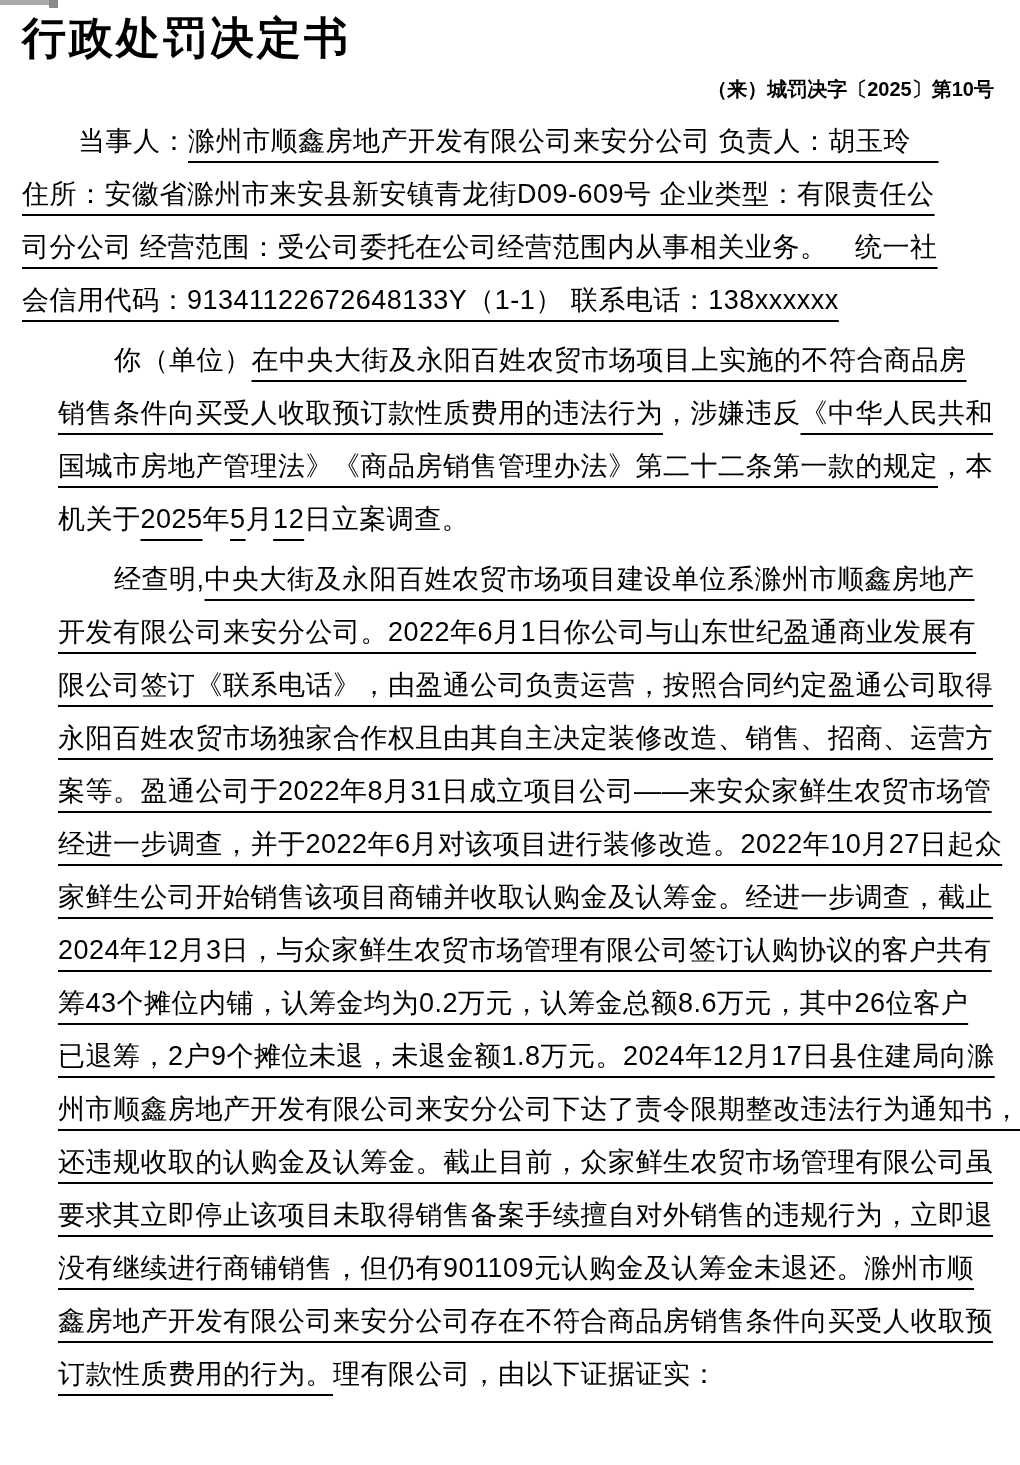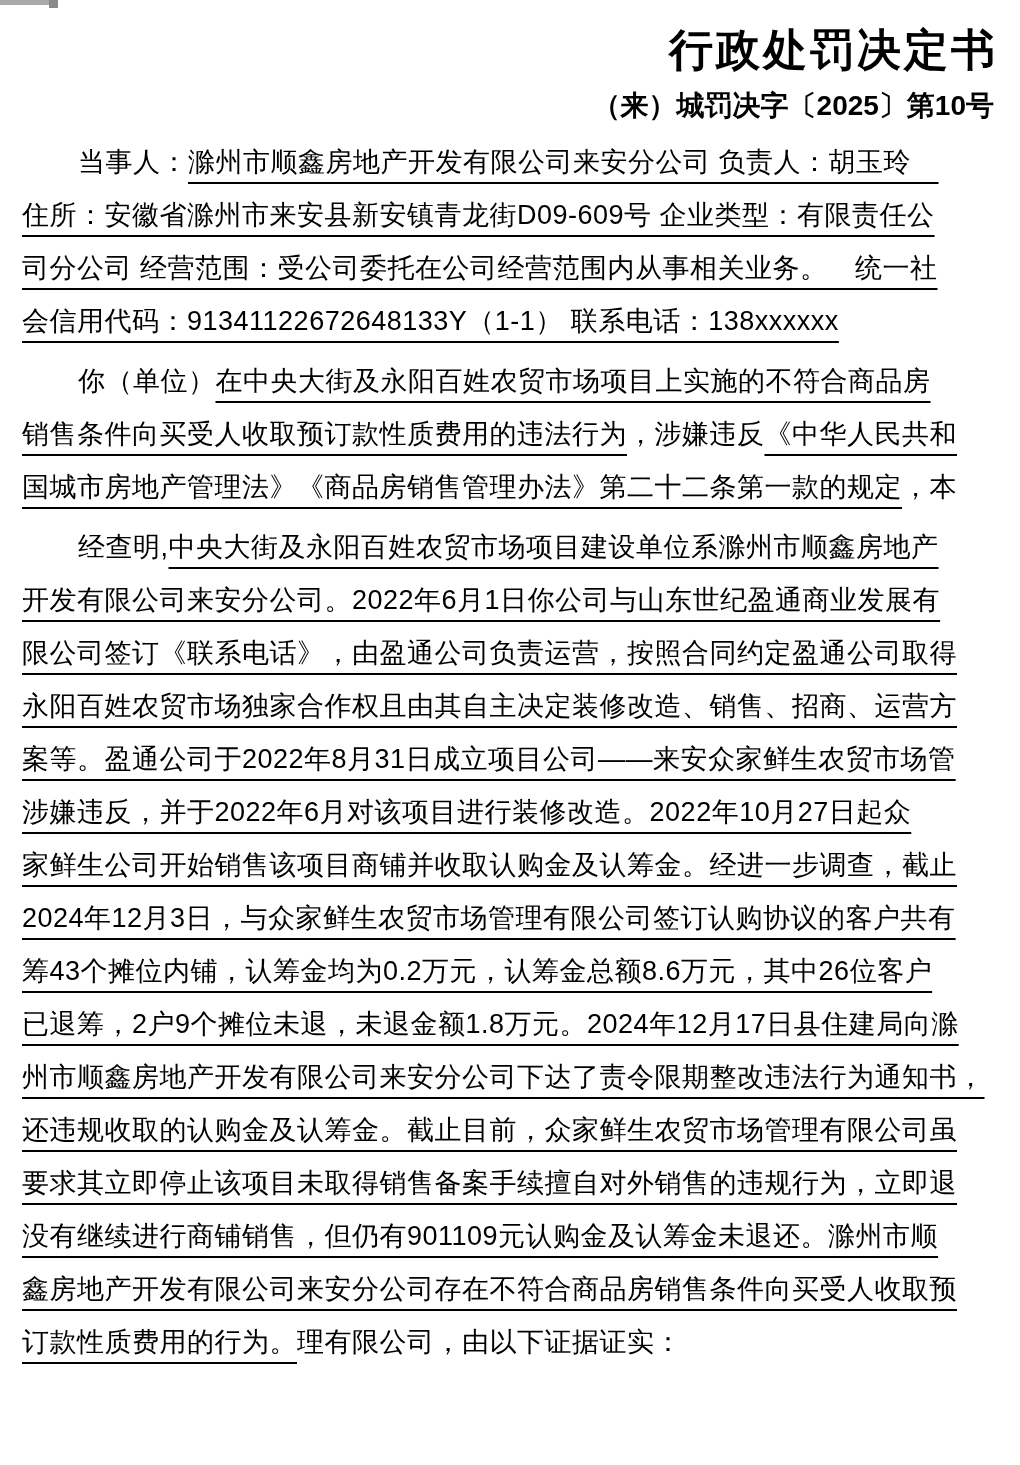--- a/index.html
+++ b/index.html
@@ -24,41 +24,41 @@
     width: 58px; height: 5px;
     background: #a9a9a9;
   }
   .corner-artifact .knob {
     position: absolute;
     right: 0; top: 0;
     width: 9px; height: 8px;
     background: #8a8a8a;
   }
   .doc-title {
-    padding-top: 24px;
+    padding-top: 12px;
     font-size: 44px;
     font-weight: 700;
-    text-align: right;
+    text-align: left;
     letter-spacing: 3px;
     line-height: 1.2;
   }
   .doc-number {
     margin-top: 12px;
-    font-size: 28px;
+    font-size: 20px;
     font-weight: 700;
     text-align: right;
     padding-right: 4px;
     line-height: 1.2;
   }
   .doc-body {
     margin-top: 14px;
     font-size: 27px;
     font-weight: 400;
   }
-  .para + .para { margin-top: 7px; }
+  .para + .para { margin-top: 7px; margin-left: 36px; }
   .line {
     line-height: 53px;
     height: 53px;
     white-space: pre;
     letter-spacing: 0.5px;
   }
   .line.indent { padding-left: 56px; }
   .seg-u {
     text-decoration: underline;
     text-decoration-thickness: 2px;
@@ -82,28 +82,29 @@
       <div class="para">
         <div class="line indent"><span class="seg">当事人：</span><span class="seg seg-u">滁州市顺鑫房地产开发有限公司来安分公司 负责人：胡玉玲　</span></div>
         <div class="line"><span class="seg seg-u">住所：安徽省滁州市来安县新安镇青龙街D09-609号 企业类型：有限责任公</span></div>
         <div class="line"><span class="seg seg-u">司分公司 经营范围：受公司委托在公司经营范围内从事相关业务。　统一社</span></div>
         <div class="line"><span class="seg seg-u">会信用代码：91341122672648133Y（1-1） 联系电话：138xxxxxx</span></div>
       </div>
       <div class="para">
         <div class="line indent"><span class="seg">你（单位）</span><span class="seg seg-u">在中央大街及永阳百姓农贸市场项目上实施的不符合商品房</span></div>
         <div class="line"><span class="seg seg-u">销售条件向买受人收取预订款性质费用的违法行为</span><span class="seg">，涉嫌违反</span><span class="seg seg-u">《中华人民共和</span></div>
         <div class="line"><span class="seg seg-u">国城市房地产管理法》《商品房销售管理办法》第二十二条第一款的规定</span><span class="seg">，本</span></div>
+        <div class="line"><span class="seg">机关于</span><span class="seg seg-u">2025</span><span class="seg">年</span><span class="seg seg-u">5</span><span class="seg">月</span><span class="seg seg-u">12</span><span class="seg">日立案调查。</span></div>
       </div>
       <div class="para">
         <div class="line indent"><span class="seg">经查明,</span><span class="seg seg-u">中央大街及永阳百姓农贸市场项目建设单位系滁州市顺鑫房地产</span></div>
         <div class="line"><span class="seg seg-u">开发有限公司来安分公司。2022年6月1日你公司与山东世纪盈通商业发展有</span></div>
         <div class="line"><span class="seg seg-u">限公司签订《联系电话》，由盈通公司负责运营，按照合同约定盈通公司取得</span></div>
         <div class="line"><span class="seg seg-u">永阳百姓农贸市场独家合作权且由其自主决定装修改造、销售、招商、运营方</span></div>
         <div class="line"><span class="seg seg-u">案等。盈通公司于2022年8月31日成立项目公司——来安众家鲜生农贸市场管</span></div>
-        <div class="line"><span class="seg seg-u">涉嫌违反，并于2022年6月对该项目进行装修改造。2022年10月27日起众</span></div>
+        <div class="line"><span class="seg seg-u">经进一步调查，并于2022年6月对该项目进行装修改造。2022年10月27日起众</span></div>
         <div class="line"><span class="seg seg-u">家鲜生公司开始销售该项目商铺并收取认购金及认筹金。经进一步调查，截止</span></div>
         <div class="line"><span class="seg seg-u">2024年12月3日，与众家鲜生农贸市场管理有限公司签订认购协议的客户共有</span></div>
         <div class="line"><span class="seg seg-u">筹43个摊位内铺，认筹金均为0.2万元，认筹金总额8.6万元，其中26位客户</span></div>
         <div class="line"><span class="seg seg-u">已退筹，2户9个摊位未退，未退金额1.8万元。2024年12月17日县住建局向滁</span></div>
         <div class="line"><span class="seg seg-u">州市顺鑫房地产开发有限公司来安分公司下达了责令限期整改违法行为通知书，</span></div>
         <div class="line"><span class="seg seg-u">还违规收取的认购金及认筹金。截止目前，众家鲜生农贸市场管理有限公司虽</span></div>
         <div class="line"><span class="seg seg-u">要求其立即停止该项目未取得销售备案手续擅自对外销售的违规行为，立即退</span></div>
         <div class="line"><span class="seg seg-u">没有继续进行商铺销售，但仍有901109元认购金及认筹金未退还。滁州市顺</span></div>
         <div class="line"><span class="seg seg-u">鑫房地产开发有限公司来安分公司存在不符合商品房销售条件向买受人收取预</span></div>
         <div class="line"><span class="seg seg-u">订款性质费用的行为。</span><span class="seg">理有限公司，由以下证据证实：</span></div>

